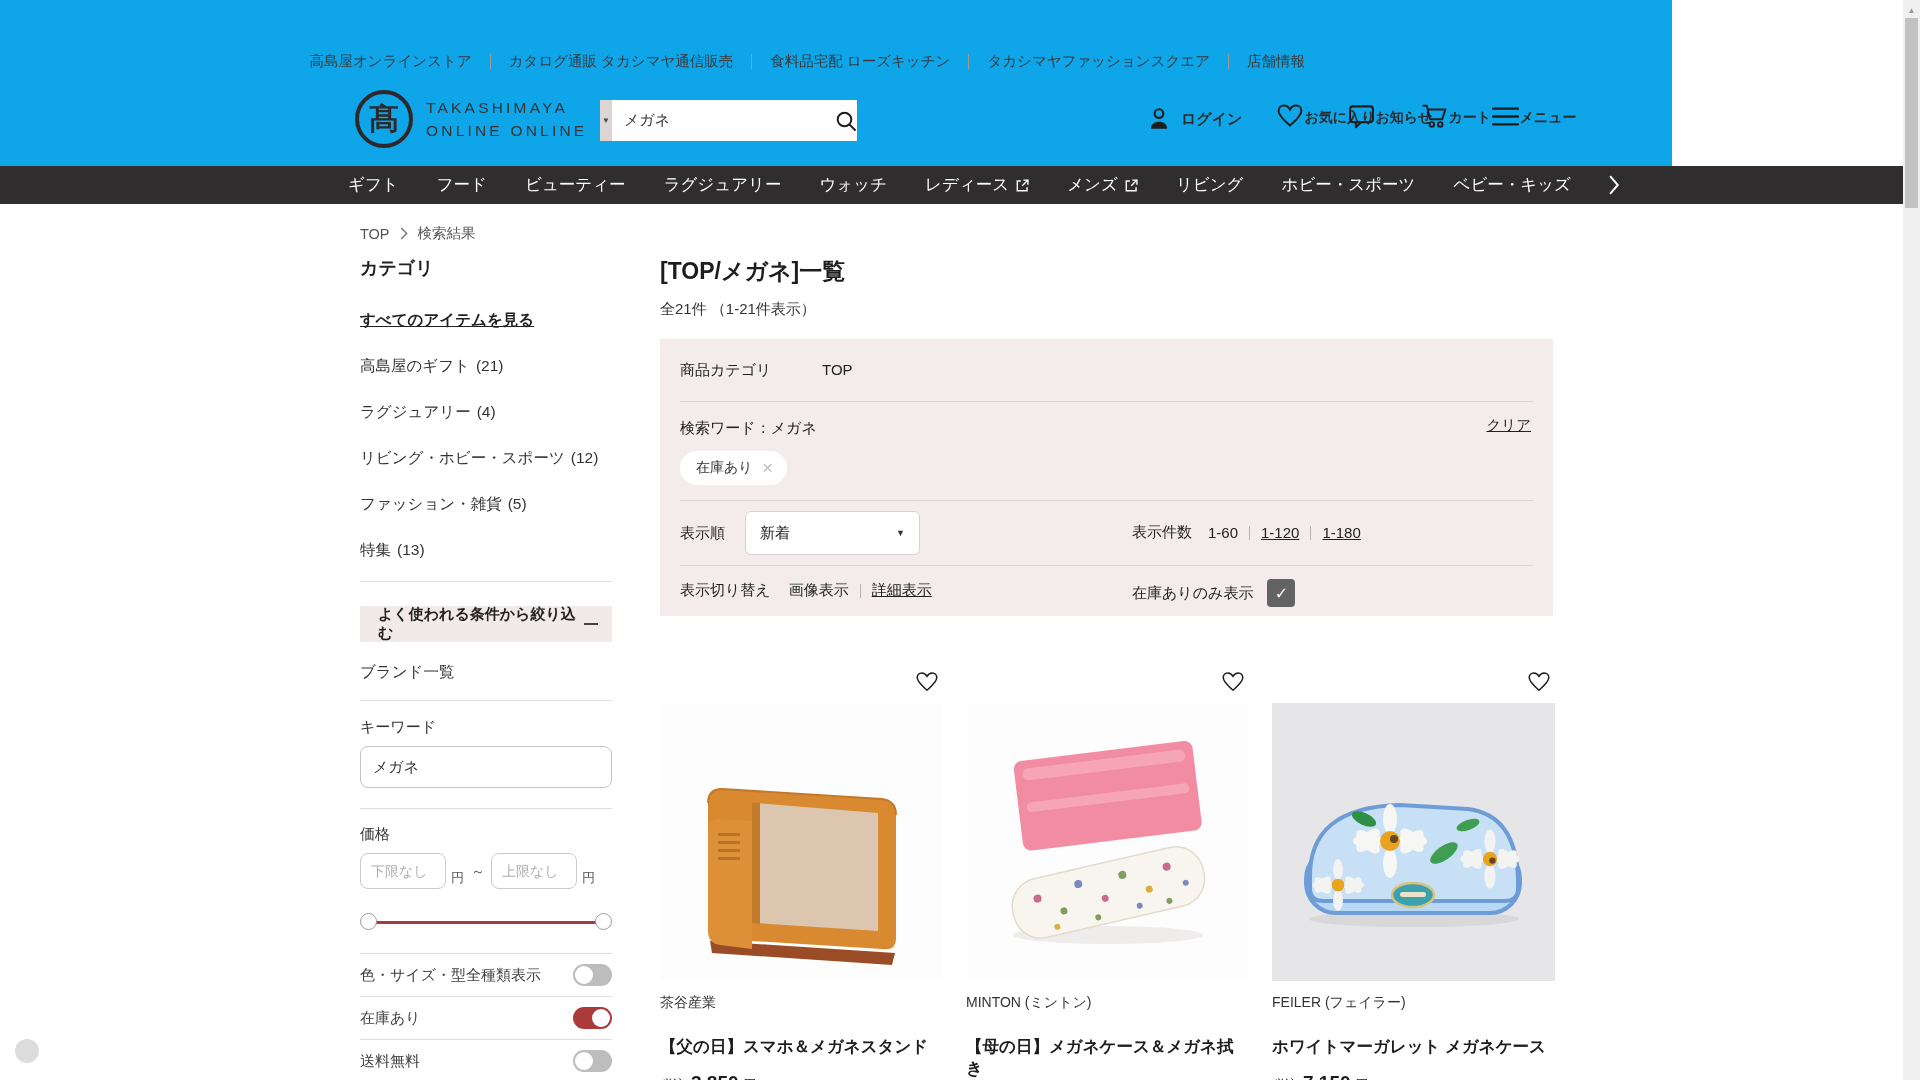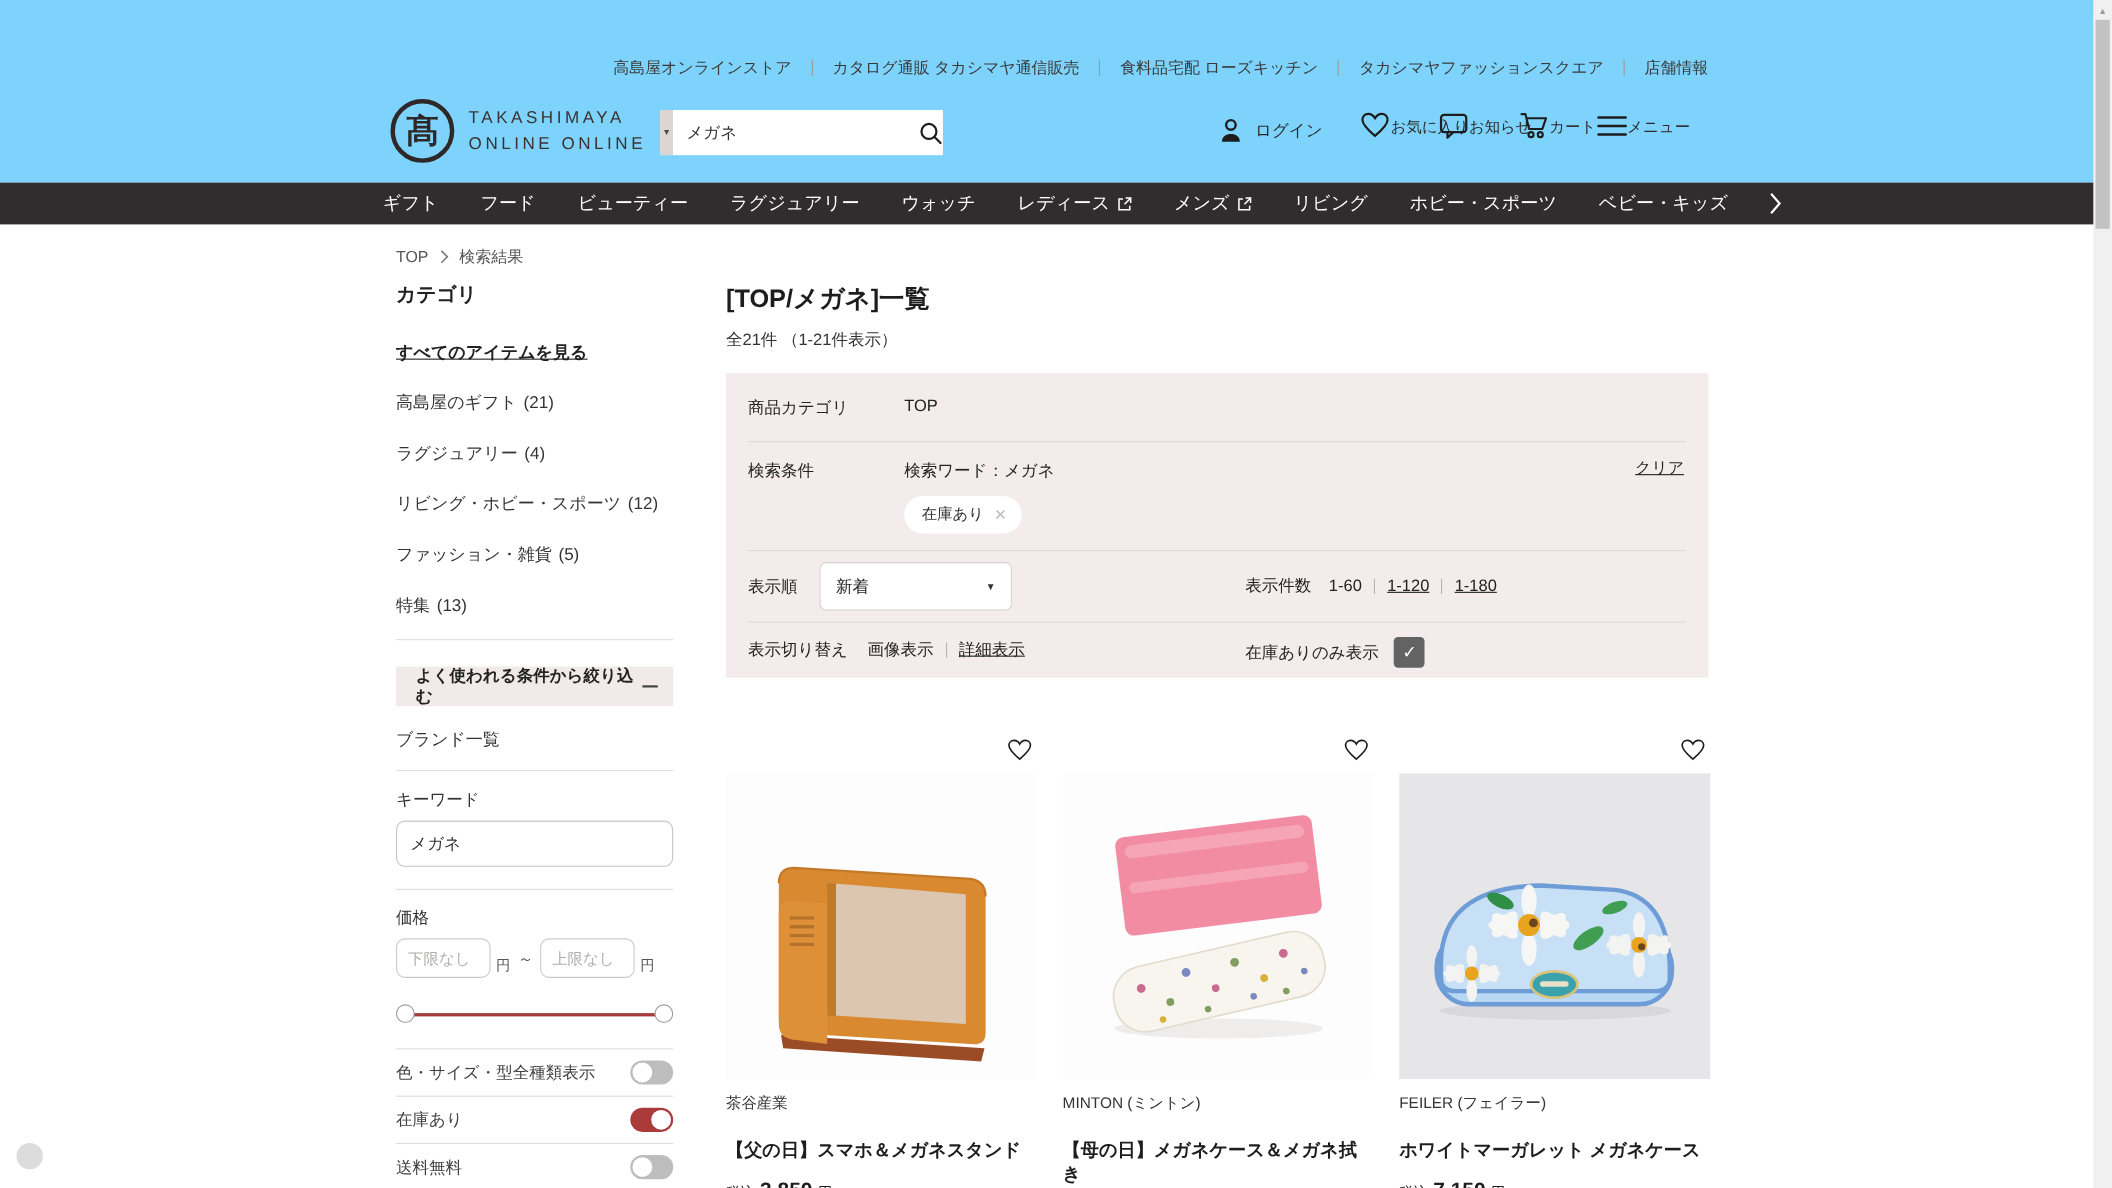--- a/index.html
+++ b/index.html
@@ -1,36 +1,36 @@
 <!DOCTYPE html>
 <html><head>
 <meta charset="utf-8">
 <style>
   * { margin:0; padding:0; box-sizing:border-box; }
   html,body { width:1920px; height:1080px; }
   body { font-family:"Liberation Sans","DejaVu Sans",sans-serif; color:#2b2b2b; background:#fff; }
   .page { position:relative; width:1920px; height:1080px; overflow:hidden; background:#fff; }
 
   
-  .top-area { position:absolute; left:0; top:0; width:1920px; height:166px; background:#7dd3fc; }
+  .top-area { position:absolute; left:0; top:0; width:1672px; height:166px; background:#0ea5e9; }
 
   .util-nav { position:absolute; top:52px; right:367px; display:flex; align-items:center; font-size:14.5px; color:#3a3a3a; }
   .util-nav a { color:#3a3a3a; text-decoration:none; cursor:pointer; white-space:nowrap; }
   .util-sep { width:1px; height:15px; background:#9a9a9a; margin:0 18px; }
 
   .logo { position:absolute; left:355px; top:90px; display:flex; align-items:center; cursor:pointer; }
   .logo-circle { width:58px; height:58px; border:4.5px solid #2e2828; border-radius:50%; display:flex; align-items:center; justify-content:center; font-weight:bold; font-size:30px; color:#2e2828; background:transparent; }
   .logo-text { margin-left:13px; font-size:15.5px; letter-spacing:3.2px; color:#3a3232; font-weight:500; line-height:1.5; white-space:nowrap; }
 
   .search-bar { position:absolute; left:600px; top:100px; width:257px; height:41px; display:flex; background:#fff; }
   .search-scope { width:27px; height:41px; background:#ddd4d4; display:flex; align-items:center; justify-content:center; font-size:8px; color:#4a4a4a; cursor:pointer; }
   .search-input { flex:1; border:none; outline:none; font-size:15px; padding:0 12px; color:#333; font-family:inherit; background:#fff; }
   .search-btn { width:45px; height:41px; background:#fff; border:none; display:flex; align-items:center; justify-content:center; cursor:pointer; }
 
-  .header-actions { position:absolute; left:1106px; top:98px; display:flex; align-items:flex-start; }
+  .header-actions { position:absolute; left:1146px; top:98px; display:flex; align-items:flex-end;font-weight:bold; }
   .login { display:flex; align-items:center; margin-right:34px; margin-top:8px; cursor:pointer; }
   .login-label { font-size:15px; margin-left:9px; color:#2b2b2b; }
   .action-col { width:72px; display:flex; align-items:center; cursor:pointer; }
   .action-col .ic { height:32px; display:flex; align-items:center; justify-content:center; }
   .action-label { font-size:14px; margin-top:4px; color:#2b2b2b; white-space:nowrap; }
 
   
   .main-nav { position:absolute; left:0; top:166px; width:1920px; height:38px; background:#2f2d2d; }
   .nav-inner { position:absolute; left:348px; right:300px; top:0; height:38px; display:flex; justify-content:space-between; align-items:center; }
   .nav-item { color:#fff; font-size:16.5px; cursor:pointer; display:flex; align-items:center; white-space:nowrap; }
@@ -325,21 +325,20 @@
     <h1 class="result-title">[TOP/メガネ]一覧</h1>
     <div class="result-count">全21件 （1-21件表示）</div>
 
     <div class="filter-box">
       <div class="fb-row row-cat">
         <span class="fb-label">商品カテゴリ</span>
         <span class="fb-value">TOP</span>
       </div>
       <hr class="fb-divider">
       <div class="fb-row row-cond">
-        <span class="fb-label">検索条件</span>
         <div>
           <div class="fb-value">検索ワード：メガネ</div>
           <div class="chip">
             <span>在庫あり</span>
             <span class="chip-x">✕</span>
           </div>
         </div>
         <span class="clear-link">クリア</span>
       </div>
       <hr class="fb-divider">

